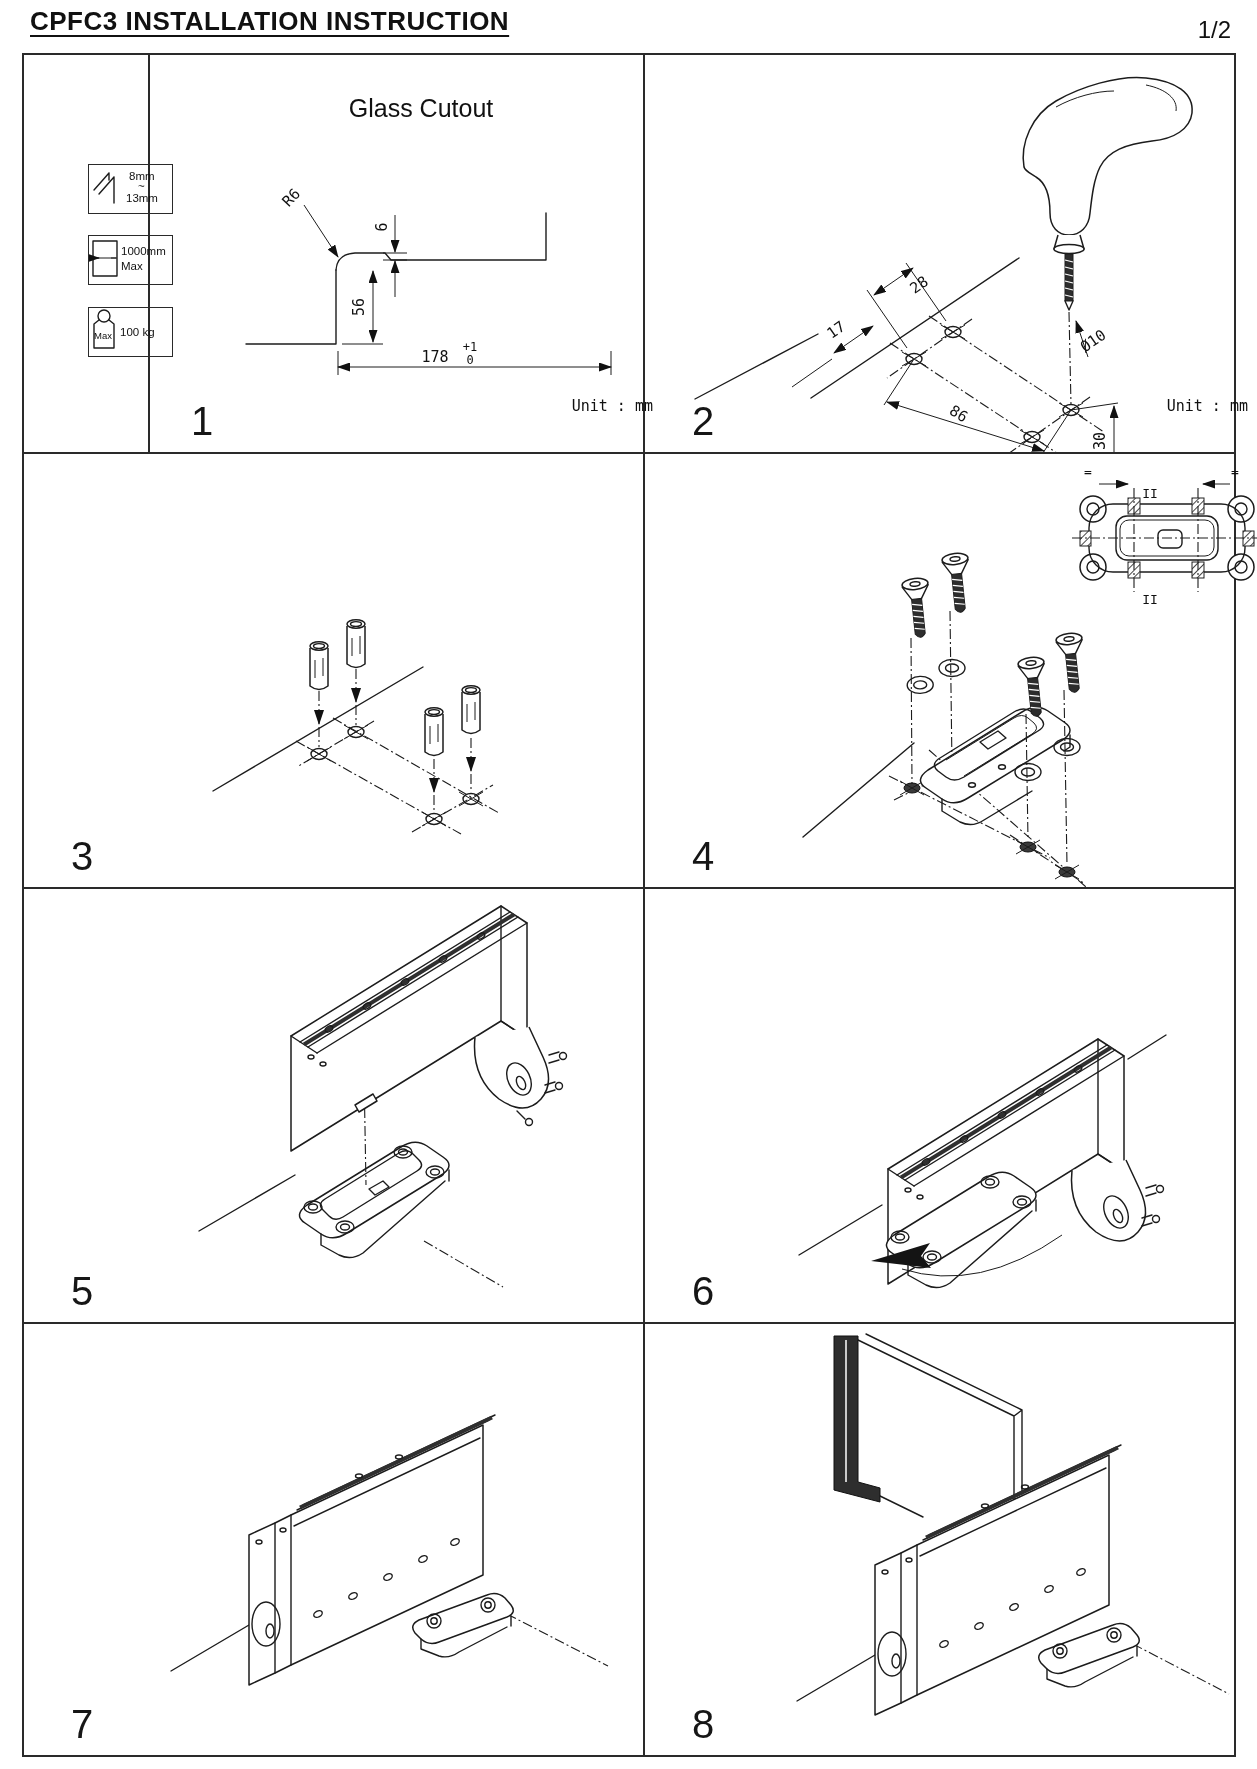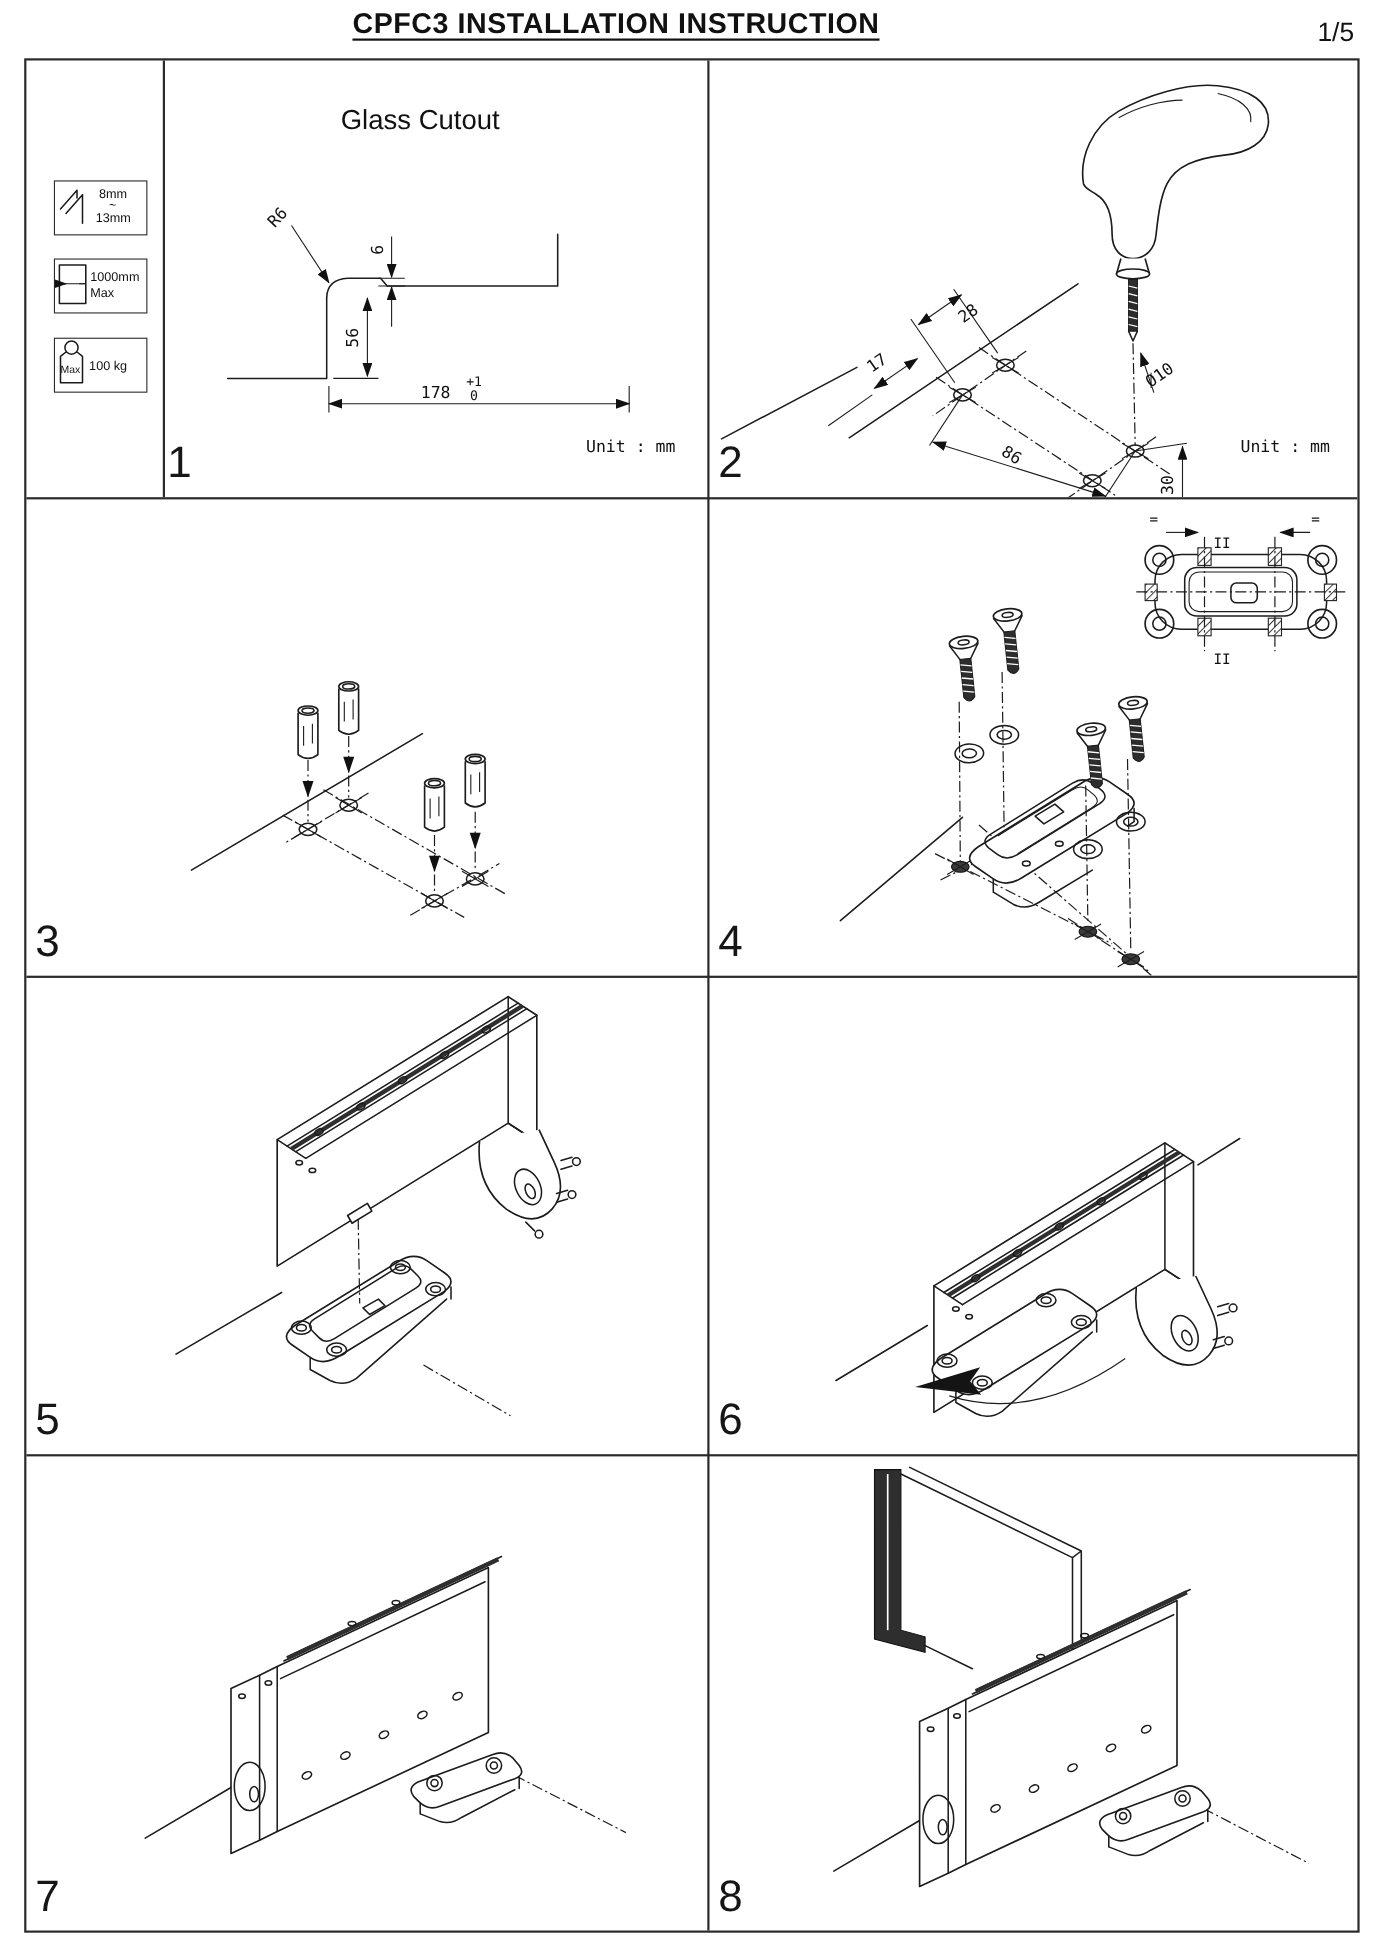--- a/index.html
+++ b/index.html
@@ -1,24 +1,24 @@
 <!DOCTYPE html>
 <html><head>
 <meta charset="utf-8">
 <style>
   html,body{margin:0;padding:0;background:#fff;}
   .page{position:relative;width:1257px;height:1769px;background:#fff;overflow:hidden;
         font-family:"Liberation Sans",sans-serif;color:#111;}
-  .title{position:absolute;left:30px;top:6px;width:1060px;text-align:center;
+  .title{position:absolute;left:30px;top:6px;width:1060px;text-align:left;
          font-size:26px;font-weight:bold;letter-spacing:.5px;
          text-decoration:underline;text-underline-offset:5px;text-decoration-thickness:2px;}
   .pagenum{position:absolute;top:16px;right:26px;font-size:24px;}
   .frame{position:absolute;left:22px;top:53px;width:1210px;height:1700px;border:2px solid #2a2a2a;}
   .vline,.hline{position:absolute;background:#2a2a2a;}
-  .cell{position:absolute;overflow:hidden;}
+  .cell{position:absolute;overflow:hidden;margin-left:39px;}
   .cell svg{display:block;}
   .num{position:absolute;left:8px;bottom:8px;font-size:40px;color:#161616;}
   .iconbox{position:absolute;left:25px;width:83px;height:48px;border:1.6px solid #2a2a2a;}
   
   .s{stroke:#1c1c1c;stroke-width:1.4;fill:none;stroke-linecap:round;stroke-linejoin:round;}
   .sw{stroke:#1c1c1c;stroke-width:1.5;fill:#fff;stroke-linejoin:round;}
   .thin{stroke:#1c1c1c;stroke-width:1;fill:none;}
   .dd{stroke:#1c1c1c;stroke-width:1.1;fill:none;stroke-dasharray:10 3 2 3;}
   .txt{font-family:"DejaVu Sans Mono",monospace;font-size:15px;fill:#111;}
   .txtS{font-family:"DejaVu Sans Mono",monospace;font-size:12px;fill:#111;}
@@ -65,21 +65,21 @@
       </g>
     <g id="dblholeS">
         <ellipse cx="0" cy="0" rx="9" ry="6" class="s"></ellipse>
         <ellipse cx="0" cy="0" rx="4.5" ry="3" class="s"></ellipse>
       </g>
   </defs>
 </svg>
 
 <div class="page">
   <div class="title">CPFC3 INSTALLATION INSTRUCTION</div>
-  <div class="pagenum">1/5</div>
+  <div class="pagenum">1/2</div>
 
   <div class="frame">
 
     <div class="vline" style="left:619px;top:0;width:2px;height:1700px"></div>
     <div class="vline" style="left:124px;top:0;width:2px;height:397px"></div>
     <div class="hline" style="left:0;top:397px;width:1210px;height:2px"></div>
     <div class="hline" style="left:0;top:832px;width:1210px;height:2px"></div>
     <div class="hline" style="left:0;top:1267px;width:1210px;height:2px"></div>
 
     <div class="cell" style="left:0;top:0;width:124px;height:351px">

